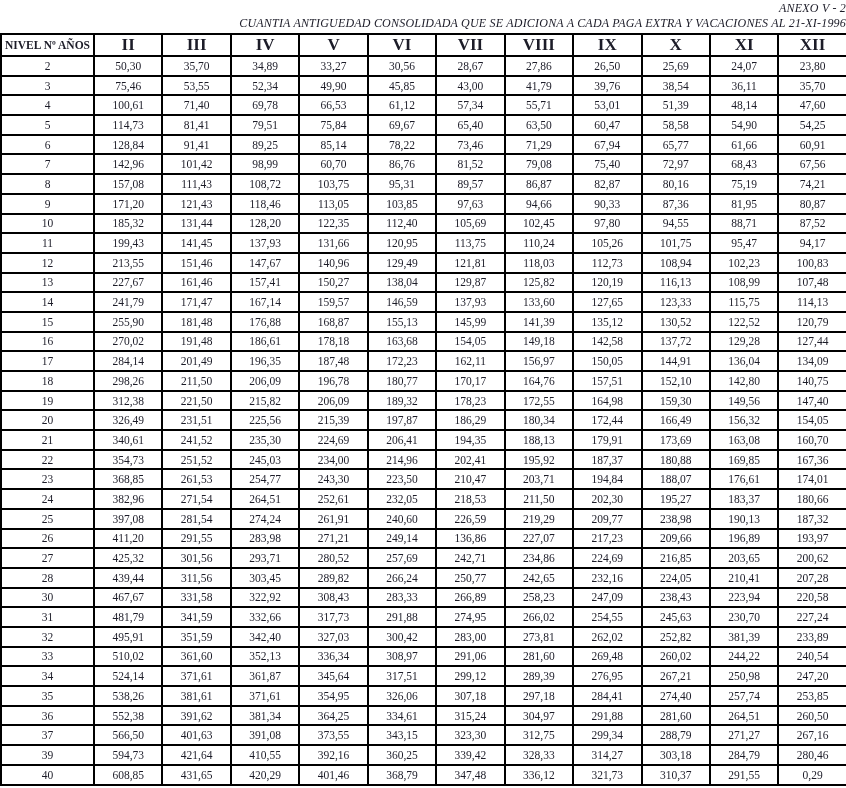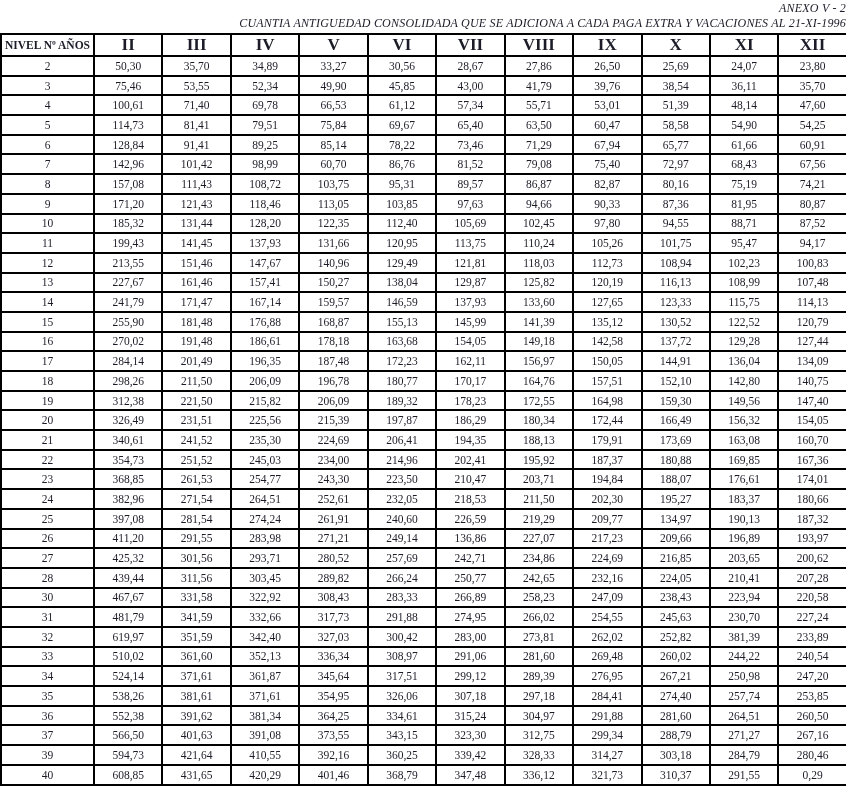--- a/index.html
+++ b/index.html
@@ -415,21 +415,21 @@
       <tr>
         <td>25</td>
         <td>397,08</td>
         <td>281,54</td>
         <td>274,24</td>
         <td>261,91</td>
         <td>240,60</td>
         <td>226,59</td>
         <td>219,29</td>
         <td>209,77</td>
-        <td>134,97</td>
+        <td>238,98</td>
         <td>190,13</td>
         <td>187,32</td>
       </tr>
       <tr>
         <td>26</td>
         <td>411,20</td>
         <td>291,55</td>
         <td>283,98</td>
         <td>271,21</td>
         <td>249,14</td>
@@ -491,21 +491,21 @@
         <td>291,88</td>
         <td>274,95</td>
         <td>266,02</td>
         <td>254,55</td>
         <td>245,63</td>
         <td>230,70</td>
         <td>227,24</td>
       </tr>
       <tr>
         <td>32</td>
-        <td>619,97</td>
+        <td>495,91</td>
         <td>351,59</td>
         <td>342,40</td>
         <td>327,03</td>
         <td>300,42</td>
         <td>283,00</td>
         <td>273,81</td>
         <td>262,02</td>
         <td>252,82</td>
         <td>381,39</td>
         <td>233,89</td>

